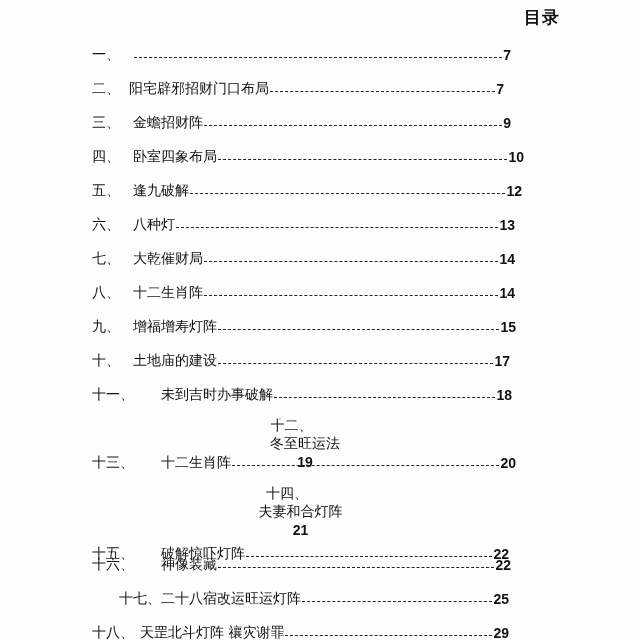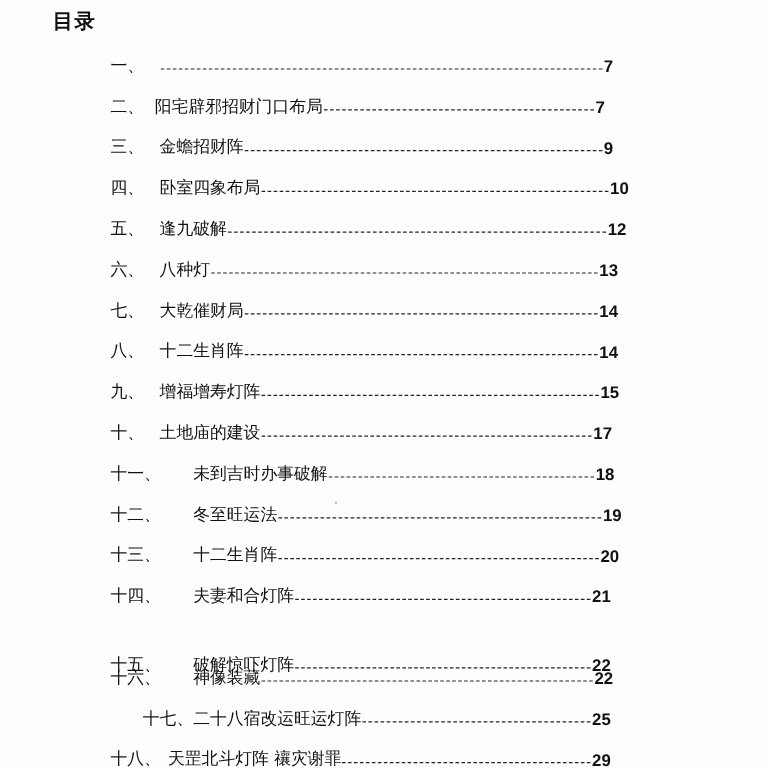--- a/index.html
+++ b/index.html
@@ -19,25 +19,24 @@
       position: absolute;
       left: 0; top: 0;
       width: 640px; height: 640px;
       background: #fdfdfd;
     }
     .toc-title {
       position: absolute;
       top: 6px;
       left: 0;
       width: 560px;
-      text-align: left;
+      text-align: right;
       font-size: 17px;
       font-weight: bold;
       letter-spacing: 1px;
-      margin-left: 44px;
     }
     .toc-list {
       position: absolute;
       left: 0;
       top: 0;
       width: 640px;
     }
     .toc-row {
       position: absolute;
       left: 92px;
@@ -153,35 +152,35 @@
       <span class="toc-page">17</span>
     </div>
 
     <div class="toc-row" style="top:383px; width:420px;">
       <span class="toc-num" style="width:69px;">十一、</span>
       <span class="toc-label">未到吉时办事破解</span>
       <span class="toc-leader"></span>
       <span class="toc-page">18</span>
     </div>
 
-    <div class="toc-row" style="top:417px; width:426px;">
+    <div class="toc-row" style="top:417px; width:426px;flex-direction:column;">
       <span class="toc-num" style="width:69px;">十二、</span>
       <span class="toc-label">冬至旺运法</span>
       <span class="toc-leader"></span>
       <span class="toc-page">19</span>
     </div>
 
     <div class="toc-row" style="top:451px; width:424px;justify-content:center;">
       <span class="toc-num" style="width:69px;">十三、</span>
       <span class="toc-label">十二生肖阵</span>
       <span class="toc-leader"></span>
       <span class="toc-page">20</span>
     </div>
 
-    <div class="toc-row" style="top:485px; width:417px;">
+    <div class="toc-row" style="top:485px; width:417px;flex-direction:column;">
       <span class="toc-num" style="width:69px;">十四、</span>
       <span class="toc-label">夫妻和合灯阵</span>
       <span class="toc-leader"></span>
       <span class="toc-page">21</span>
     </div>
 
     <div class="toc-row" style="top:542px; width:417px;">
       <span class="toc-num" style="width:69px;">十五、</span>
       <span class="toc-label">破解惊吓灯阵</span>
       <span class="toc-leader"></span>

